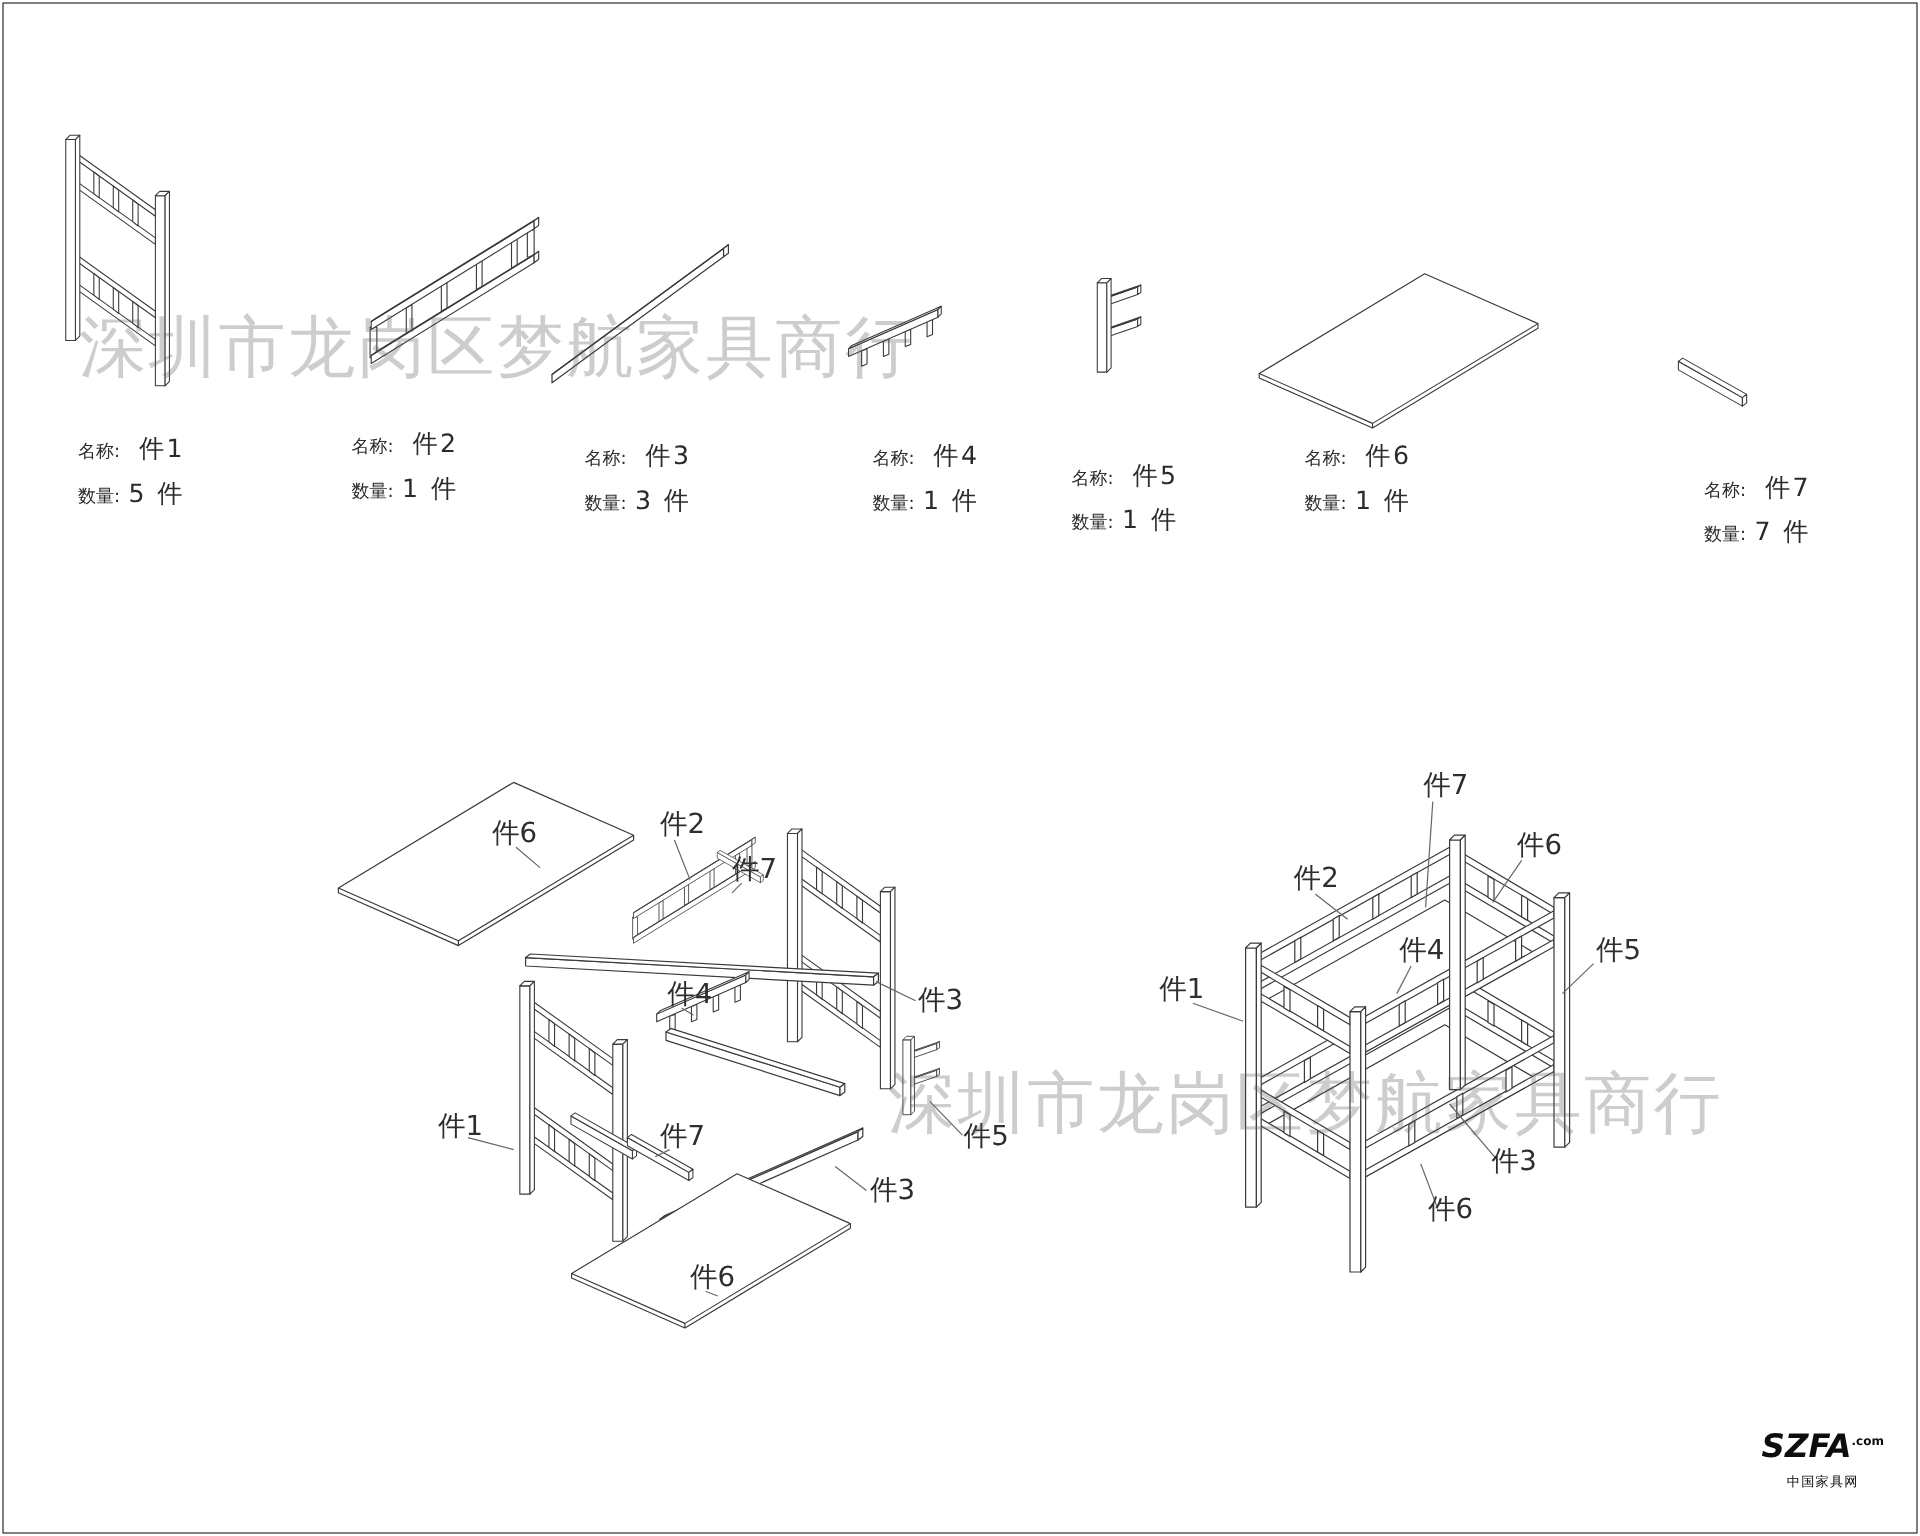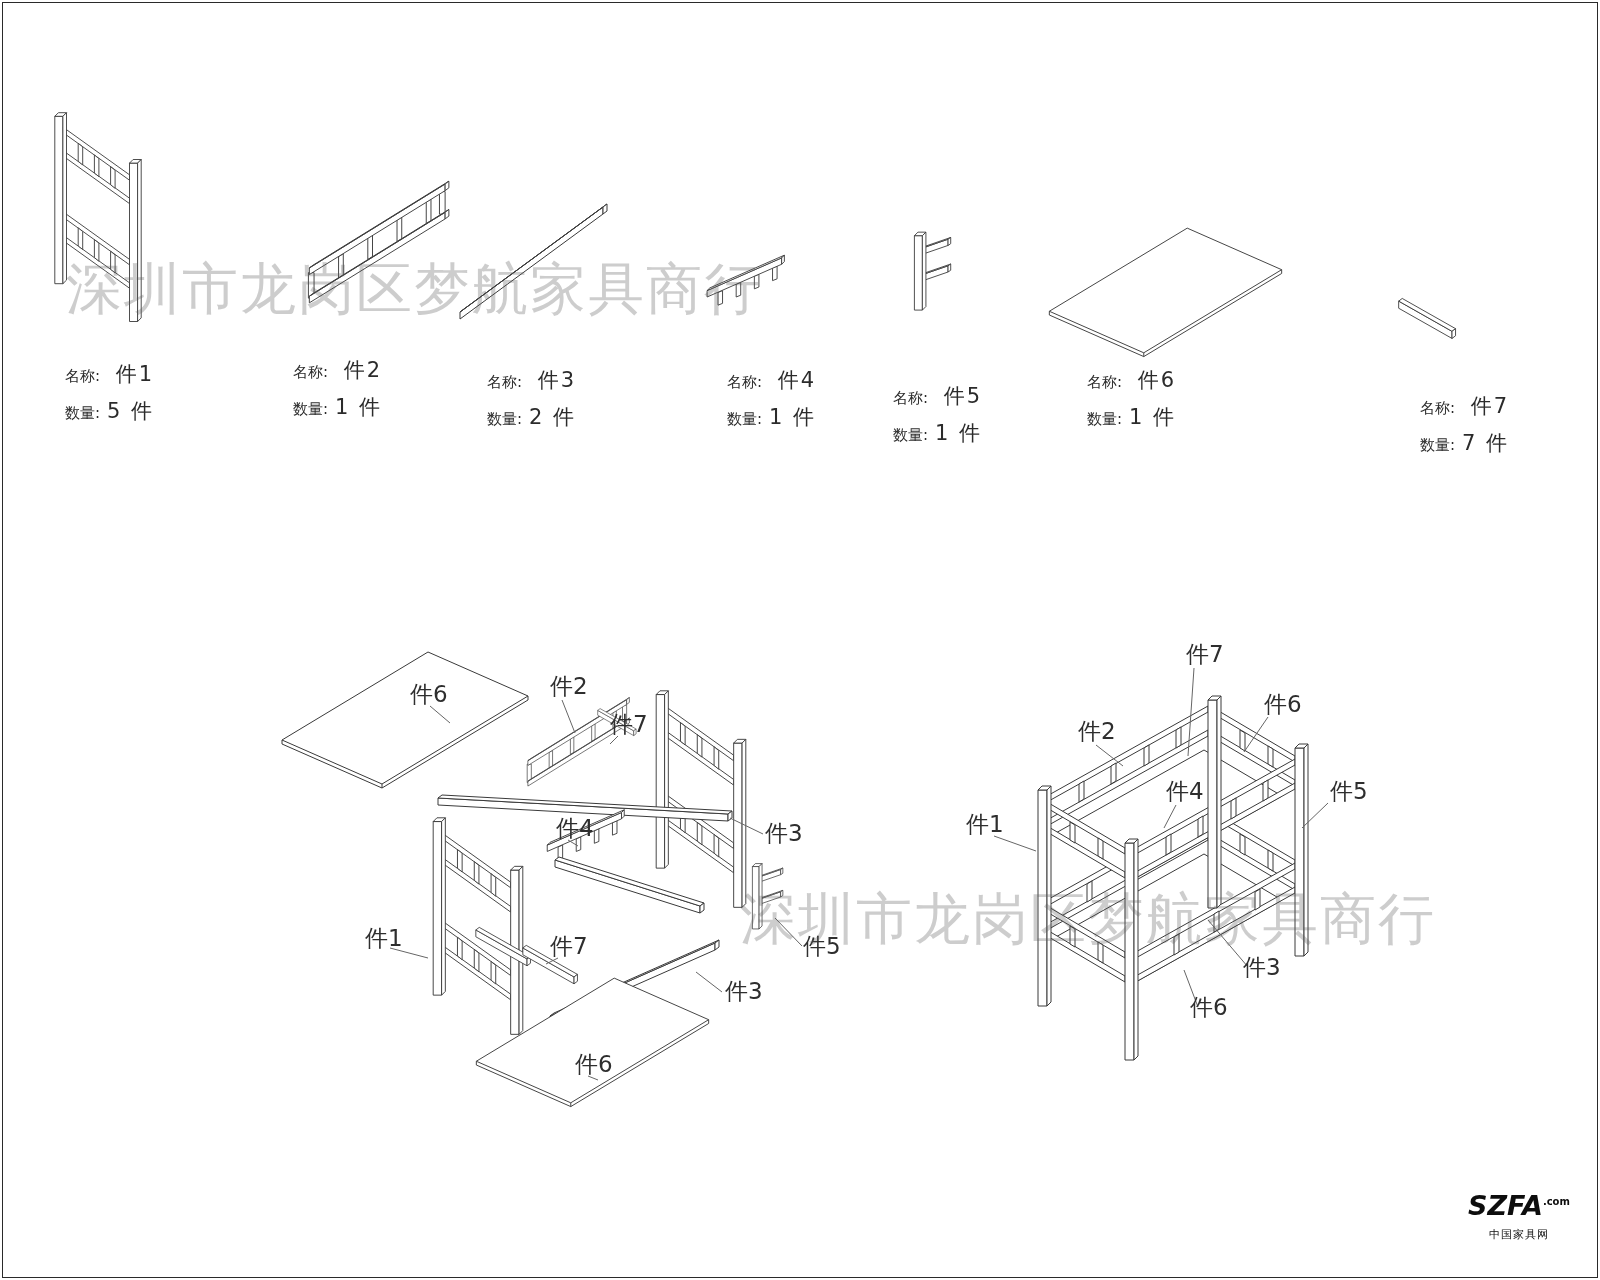--- a/index.html
+++ b/index.html
@@ -157,21 +157,21 @@
         <span class="pv">1 件</span>
       </div>
   </div>
   <div class="plabel" style="left:487px;top:366px">
     <div class="prow">
         <span class="pk">名称:</span>
         <span class="pv">件3</span>
       </div>
     <div class="prow">
         <span class="pk">数量:</span>
-        <span class="pv">2 件</span>
+        <span class="pv">3 件</span>
       </div>
   </div>
   <div class="plabel" style="left:727px;top:366px">
     <div class="prow">
         <span class="pk">名称:</span>
         <span class="pv">件4</span>
       </div>
     <div class="prow">
         <span class="pk">数量:</span>
         <span class="pv">1 件</span>

